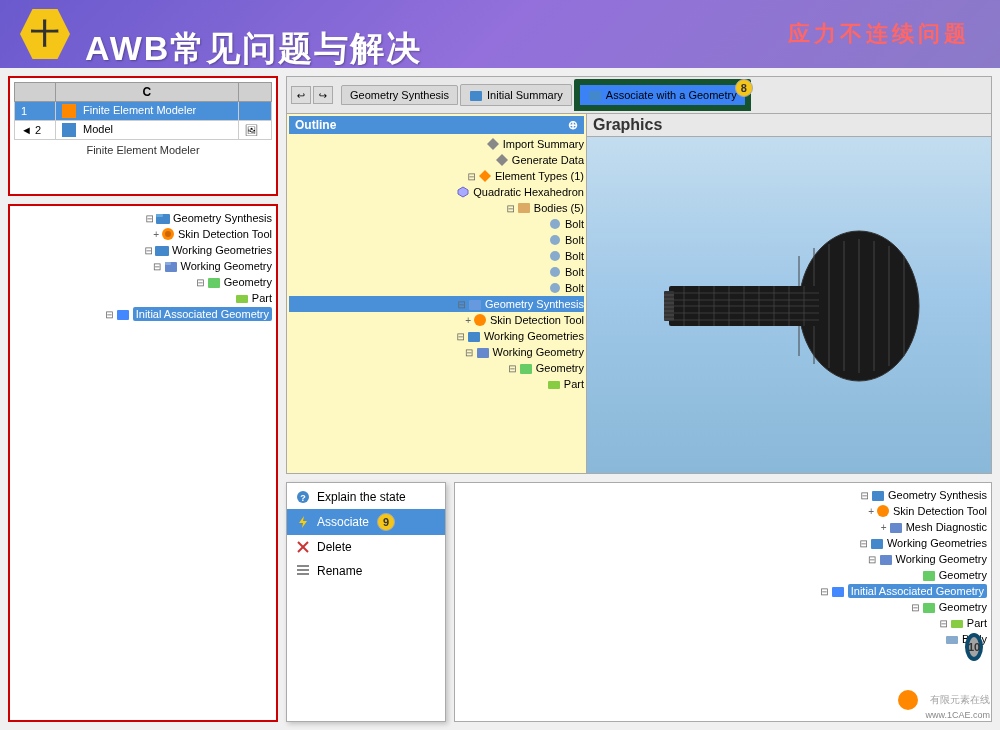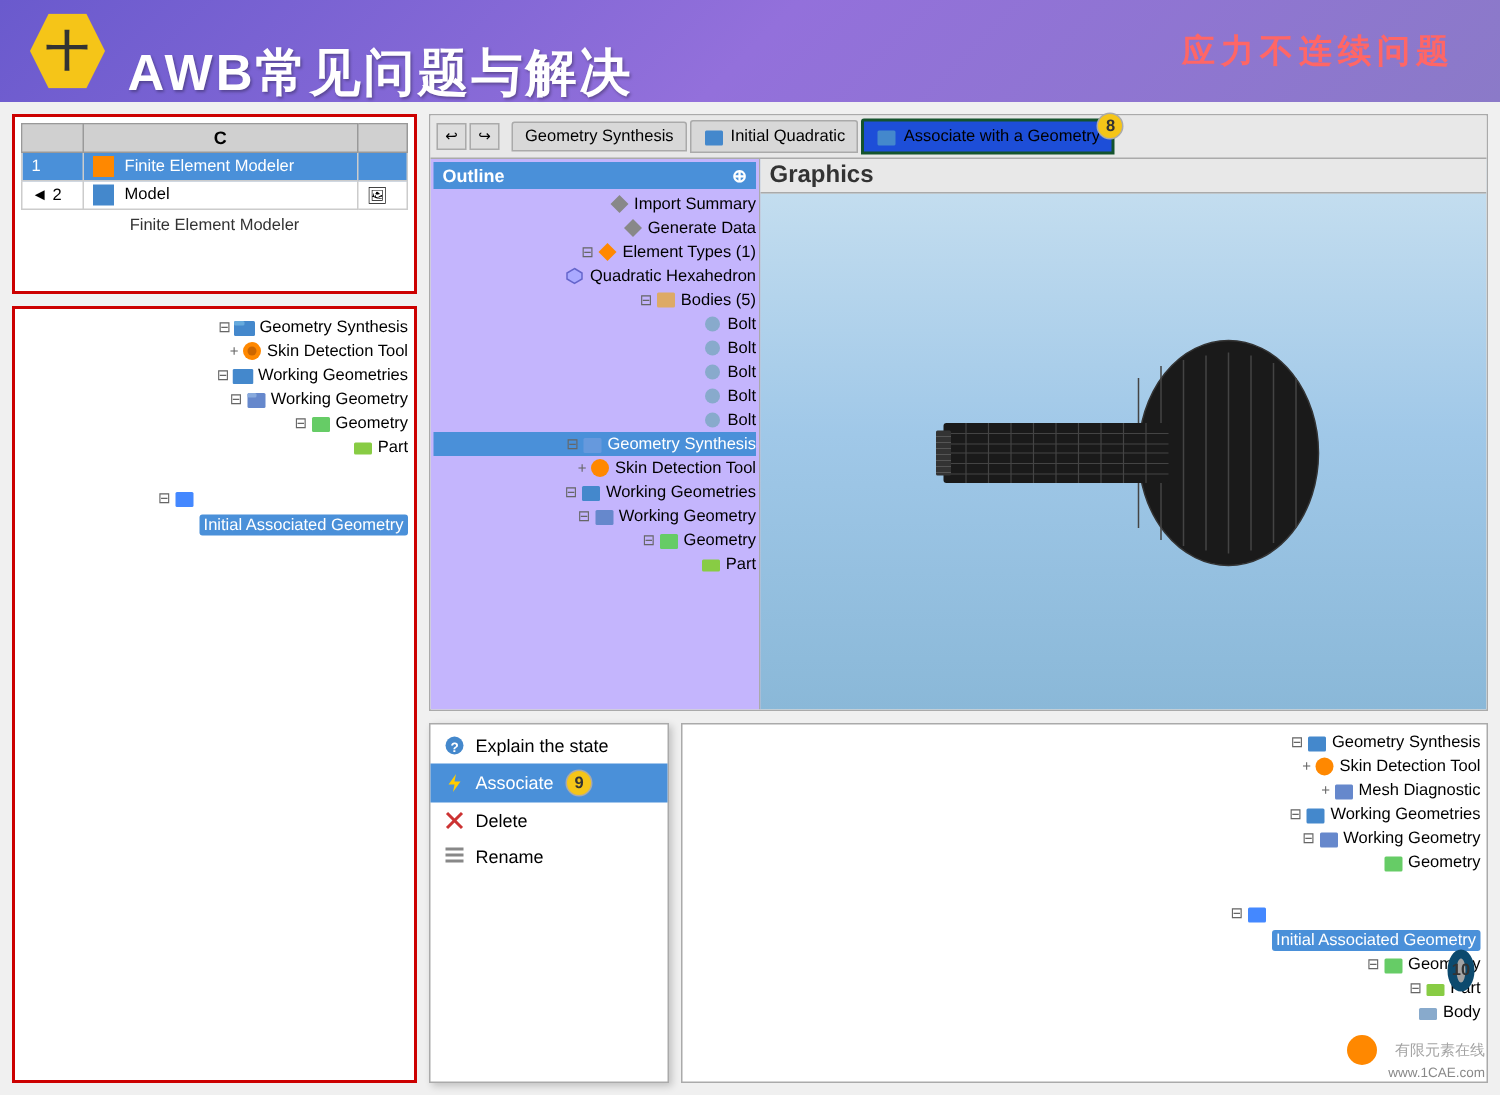--- a/index.html
+++ b/index.html
@@ -150,21 +150,20 @@
       margin-right: 3px;
       display: inline-block;
       vertical-align: middle;
       flex-shrink: 0;
     }
     .selected-blue {
       background: #4a90d9;
       color: white;
       padding: 1px 3px;
       border-radius: 2px;
-      margin-top: 36px;
     }
 
     
     .right-area {
       flex: 1;
       display: flex;
       flex-direction: column;
       gap: 8px;
     }
     .tabs-bar {
@@ -179,22 +178,22 @@
       display: flex;
       align-items: center;
       padding: 3px 8px;
       background: #d8d8d8;
       border: 1px solid #aaa;
       cursor: pointer;
       font-size: 11px;
       border-radius: 2px 2px 0 0;
     }
     .tab-highlighted {
-      background: #1d4ed8;
-      border: 2px solid #14532d;
+      background: #3b82f6;
+      border: 6px solid #14532d;
     }
     .undo-redo {
       display: flex;
       gap: 2px;
       margin-right: 6px;
     }
     .undo-btn {
       width: 20px;
       height: 18px;
       background: #ddd;
@@ -224,23 +223,23 @@
 
     
     .panel-body {
       display: flex;
       flex: 1;
       overflow: hidden;
     }
 
     
     .outline-panel {
-      width: 220px;
+      width: 300px;
       border-right: 1px solid #aaa;
-      background: #c4b5fd;
+      background: #fef9c3;
       padding: 2px;
       overflow: hidden;
       flex-shrink: 0;
     }
     .outline-header {
       background: #4a90d9;
       color: white;
       padding: 2px 6px;
       font-weight: bold;
       font-size: 12px;
@@ -341,21 +340,21 @@
       width: 18px;
       height: 28px;
       background: #a3a3a3;
       border-radius: 50%;
       display: flex;
       align-items: center;
       justify-content: center;
       font-size: 11px;
       font-weight: bold;
       color: #333;
-      border: 6px solid #0c4a6e;
+      border: 4px solid #0c4a6e;
     }
 
     
     .watermark {
       position: absolute;
       bottom: 10px;
       right: 10px;
       font-size: 10px;
       color: rgba(100,100,100,0.6);
       text-align: right;
@@ -493,21 +492,21 @@
           <div class="undo-btn">↩</div>
           <div class="undo-btn">↪</div>
         </div>
         <div class="tab-btn">
           <span>Geometry Synthesis</span>
         </div>
         <div class="tab-btn">
           <svg width="14" height="14" style="margin-right:4px;" viewBox="0 0 14 14">
               <rect x="1" y="3" width="12" height="10" rx="1" fill="#4488cc"></rect>
             </svg>
-          <span>Initial Quadratic</span>
+          <span>Initial Summary</span>
         </div>
         <div class="tab-btn tab-highlighted tab-rel">
           <svg width="14" height="14" style="margin-right:4px;" viewBox="0 0 14 14">
               <rect x="1" y="3" width="12" height="10" rx="1" fill="#4488cc"></rect>
             </svg>
           <span>Associate with a Geometry</span>
           <div class="badge-8">8</div>
         </div>
       </div>
 

